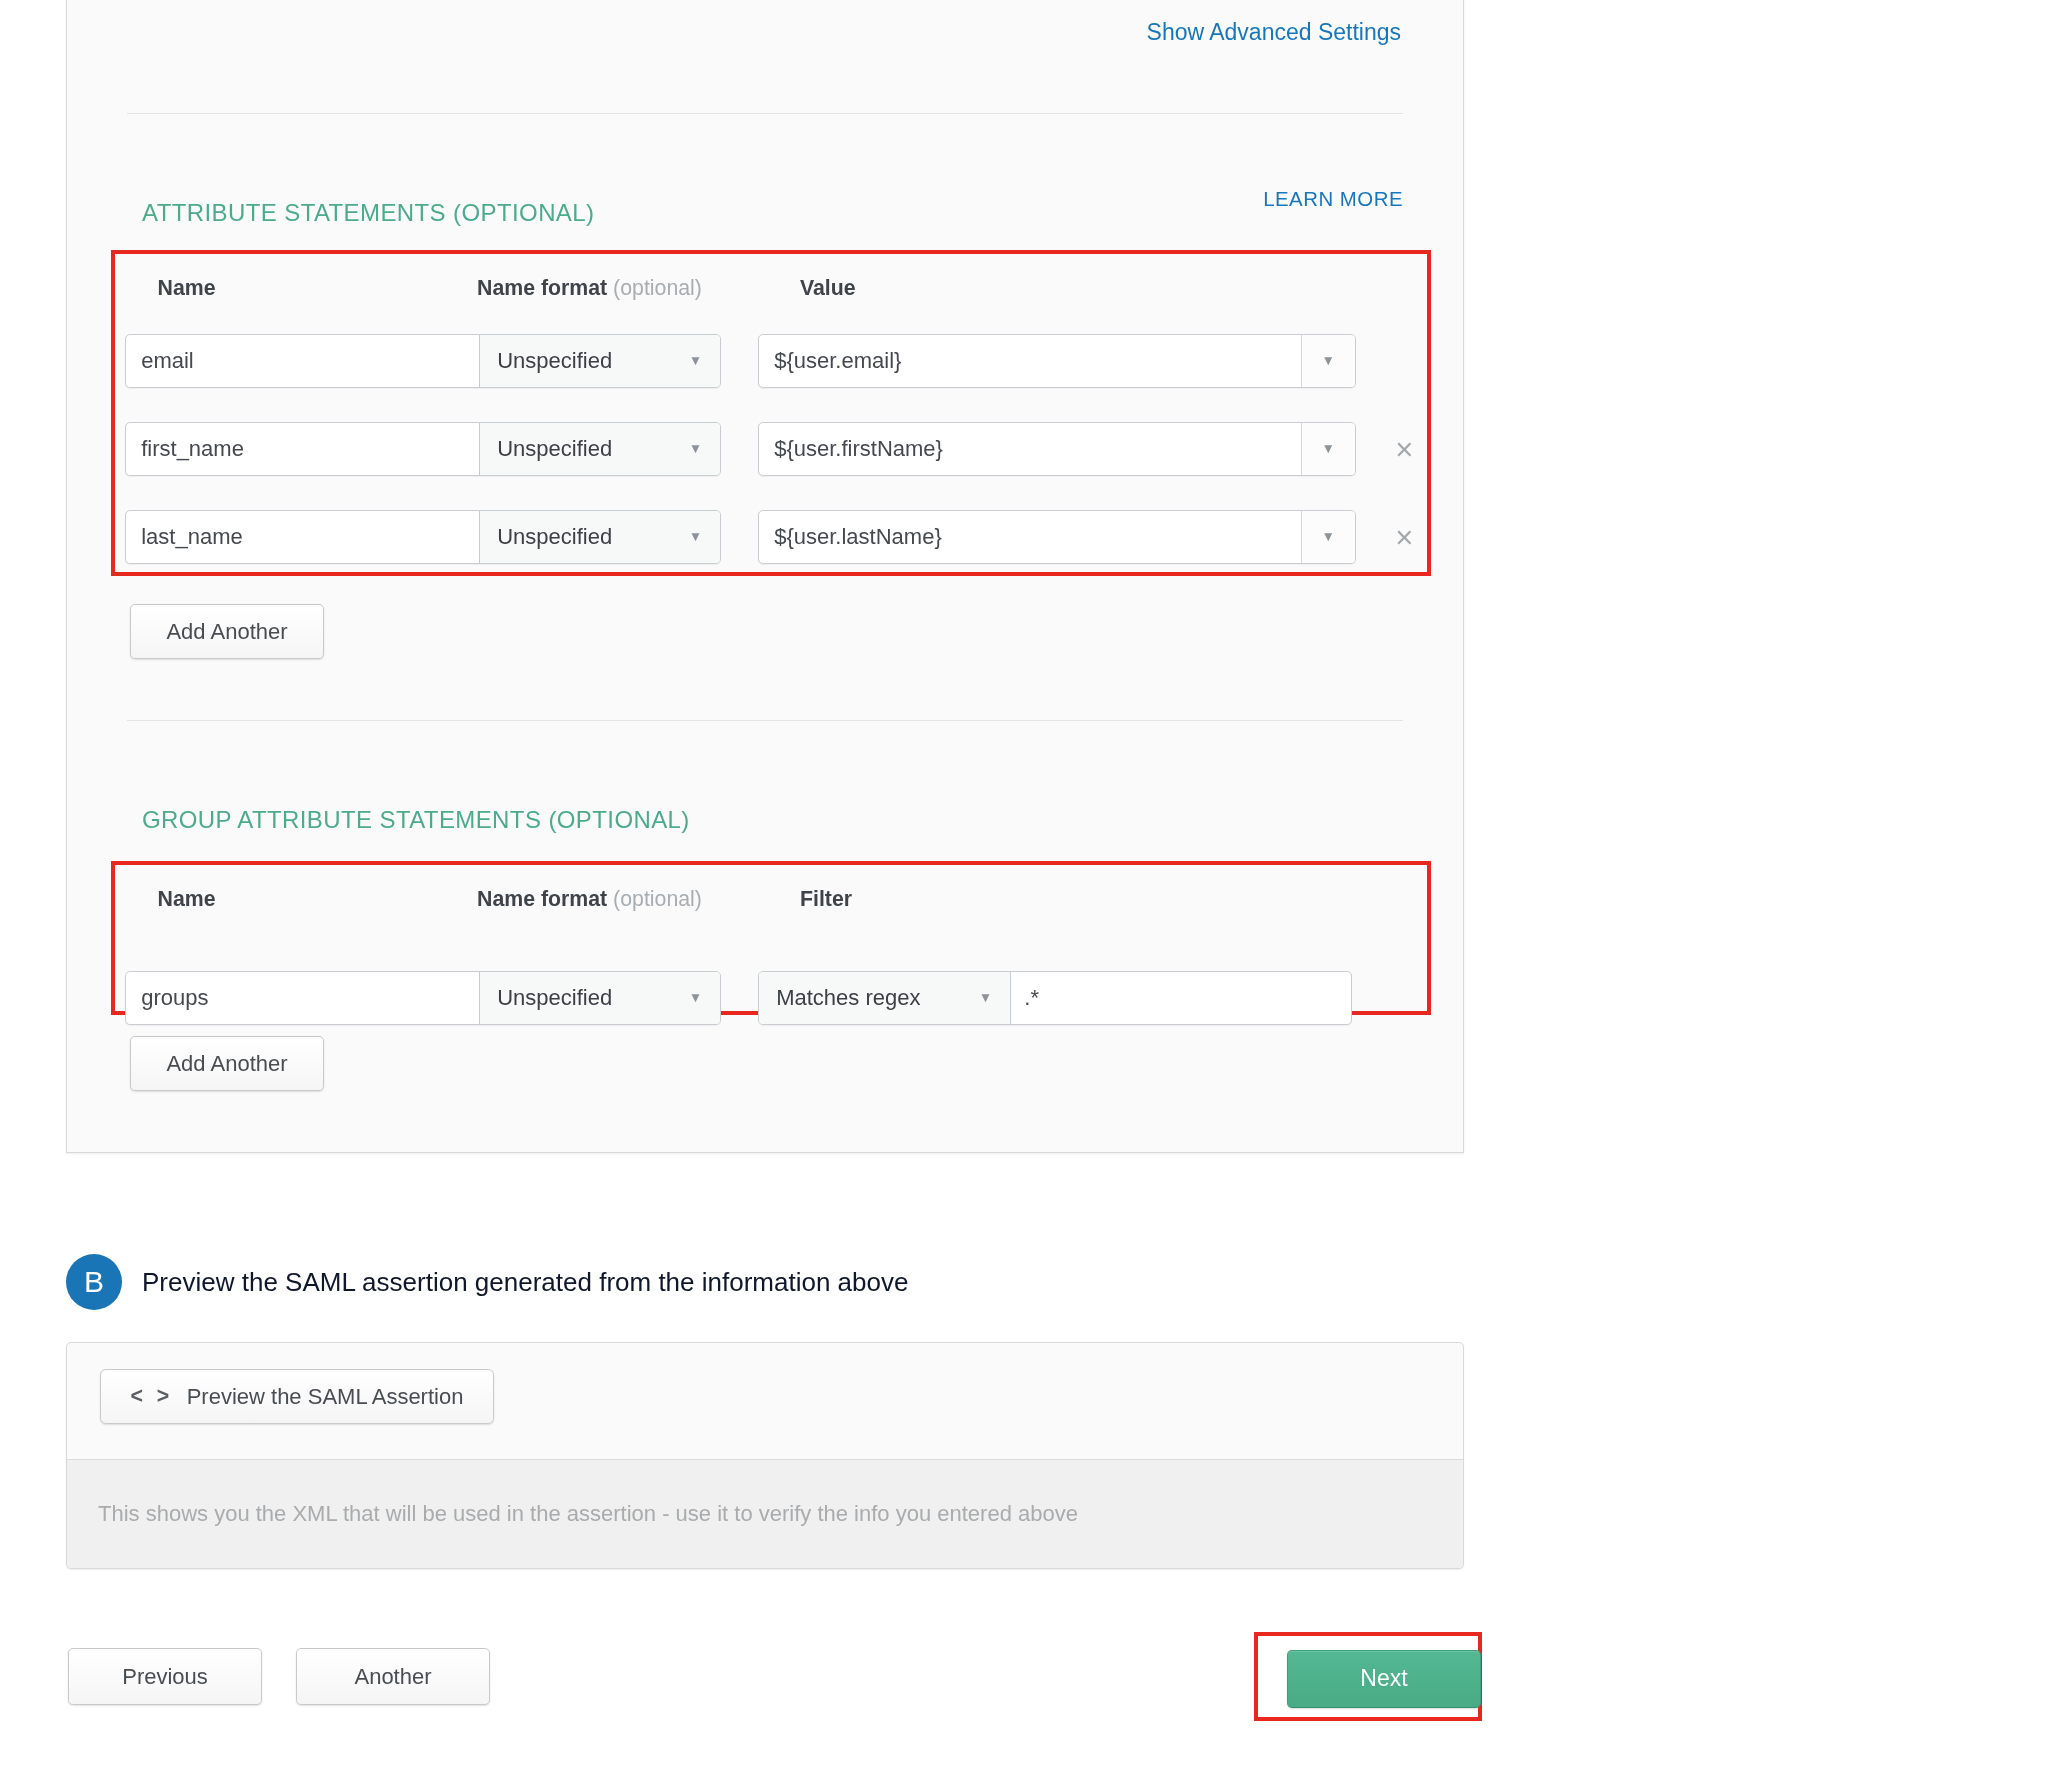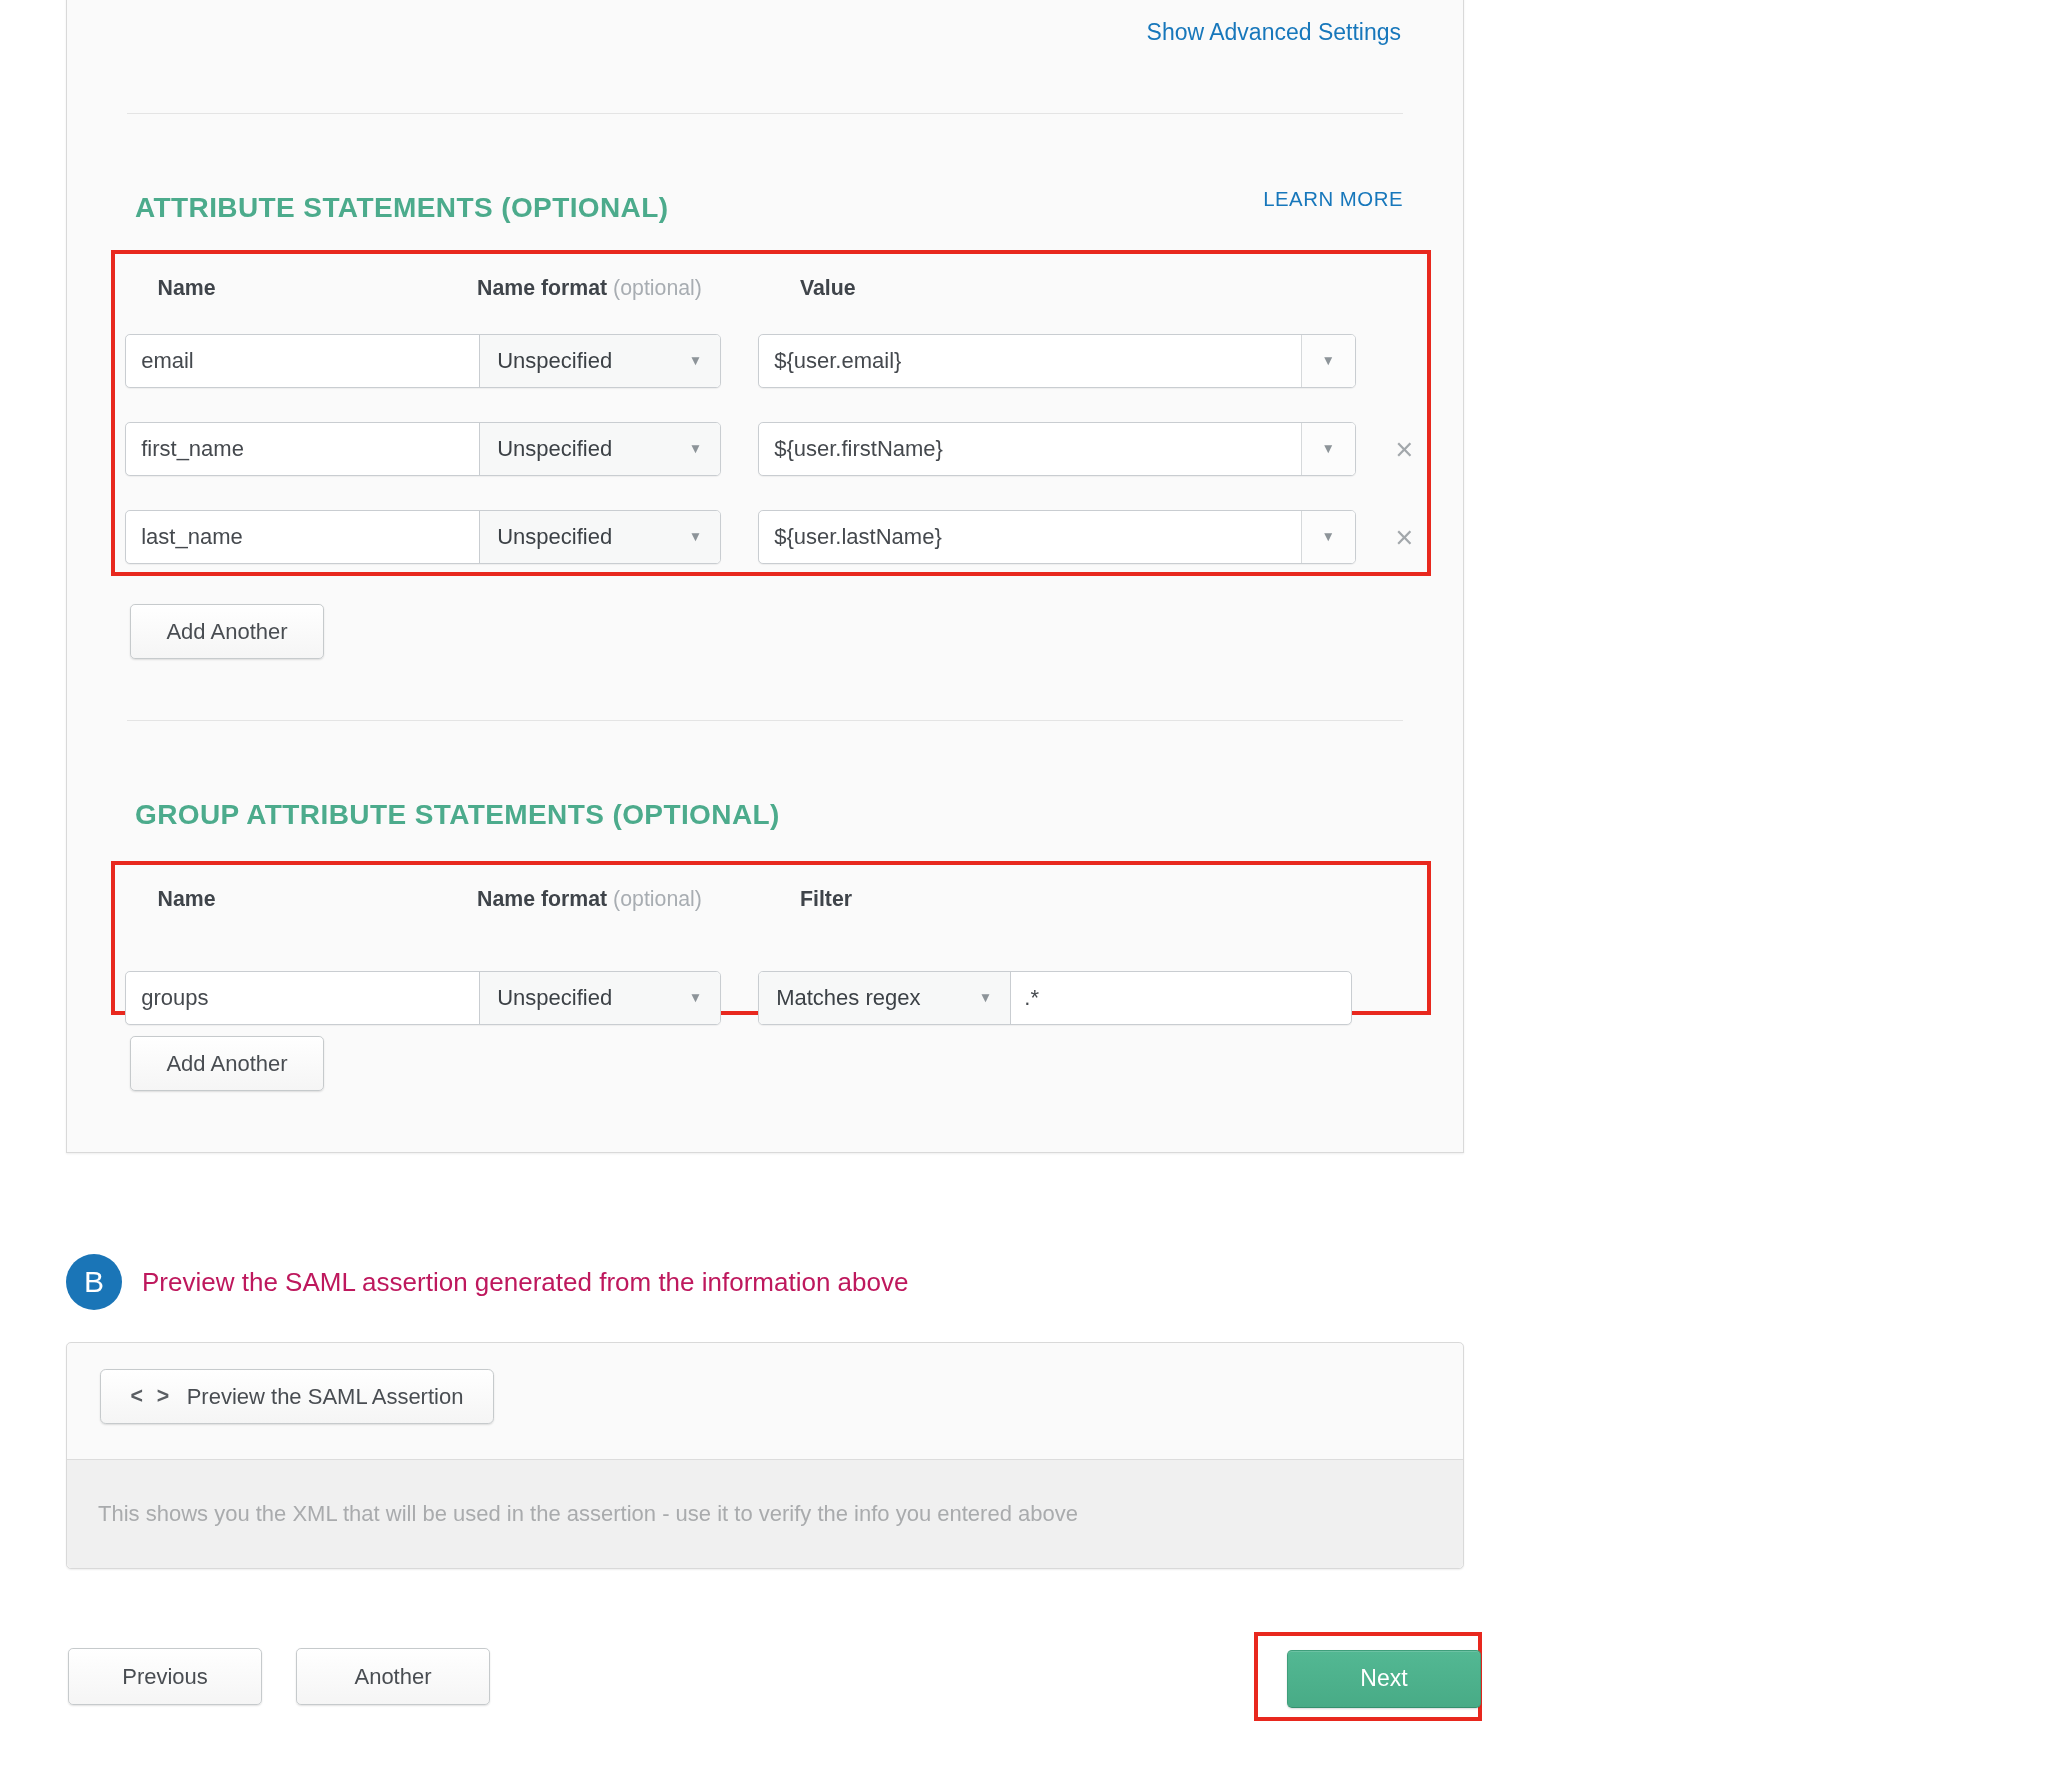--- a/index.html
+++ b/index.html
@@ -14,21 +14,21 @@
   }
   .main-panel{left:66px;top:-5.8px;width:1398px;height:1159px;border-top:none;}
   .preview-panel{left:66px;top:1342px;width:1398px;height:227px;border-radius:4.9px;}
 
   
   .link{color:#1777bb;text-decoration:none;cursor:pointer;}
   .adv-link{position:absolute;top:25px;right:62px;font-size:23px;}
   .learn-link{position:absolute;top:194px;right:60px;font-size:20.4px;letter-spacing:0.5px;}
   .divider{position:absolute;left:60px;right:60px;height:0;border-top:1.9px solid #e4e4e4;}
   .d1{top:119px;} .d2{top:726px;}
-  .sec-title{position:absolute;left:60px;margin:8px;font-size:28px;font-weight:700;
+  .sec-title{position:absolute;left:60px;margin:15px;font-size:24px;font-weight:400;
     color:#4cab8c;letter-spacing:0.4px;}
   .t1{top:190px;} .t2{top:797px;}
 
   
   .redbox{position:absolute;left:44px;border:4.9px solid #e8281e;box-sizing:border-box;}
   .box1{top:256px;width:1320px;height:326px;}
   .box2{top:867px;width:1320px;height:154px;}
 
   .hdr{position:absolute;font-size:21.3px;font-weight:700;color:#3f444a;padding-left:28px;}
   .hdr .opt{font-weight:400;color:#a8adb2;}
@@ -72,21 +72,21 @@
   .btn{display:flex;align-items:center;justify-content:center;box-sizing:border-box;
     background:linear-gradient(#ffffff,#f5f5f5);border:1px solid #c6cacc;border-radius:4.9px;
     font-family:"Liberation Sans",sans-serif;font-size:22px;color:#494d52;cursor:pointer;
     box-shadow:0 1px 1.9px rgba(0,0,0,.12);}
   .add-btn{position:absolute;left:63px;width:194px;height:55px;}
   .a1{top:610px;} .a2{top:1042px;}
 
   
   .step-circle{position:absolute;left:66px;top:1254px;width:56px;height:56px;border-radius:50%;
     background:#1a75b7;color:#fff;font-size:30px;display:flex;align-items:center;justify-content:center;}
-  .step-title{position:absolute;left:142px;top:1267px;font-size:26px;color:#be185d;}
+  .step-title{position:absolute;left:142px;top:1267px;font-size:26px;color:#0f172a;}
 
   .preview-btn{position:absolute;left:33px;top:26px;width:394px;height:55px;gap:13.6px;border-radius:5.8px;}
   .code-icon{font-weight:700;letter-spacing:3.9px;color:#5a5e63;font-size:21.3px;}
   .preview-help{position:absolute;left:0;right:0;bottom:0;height:108px;background:#f0f0f0;
     border-top:1px solid #dcdcdc;border-radius:0 0 4.9px 4.9px;display:flex;align-items:center;
     padding:0 31px;font-size:22px;color:#a9abad;}
 
   
   .prev-btn{position:absolute;left:68px;top:1648px;width:194px;height:57px;}
   .cancel-btn{position:absolute;left:296px;top:1648px;width:194px;height:57px;}

